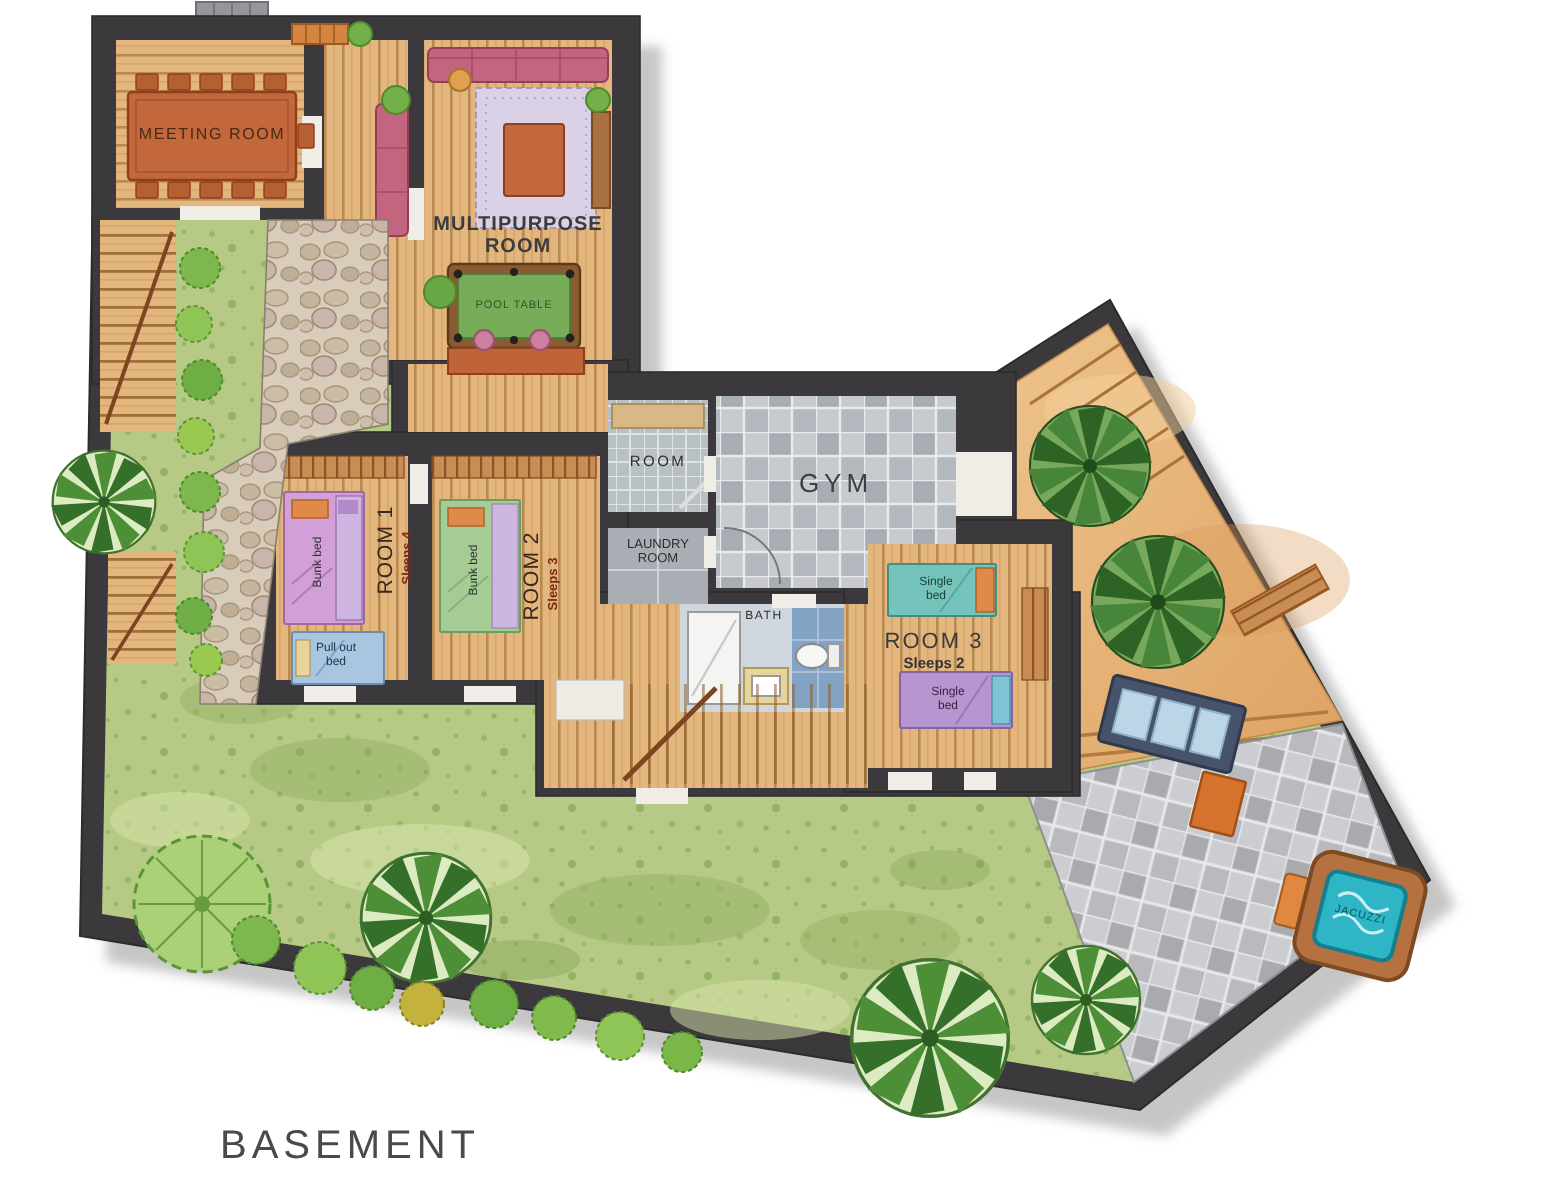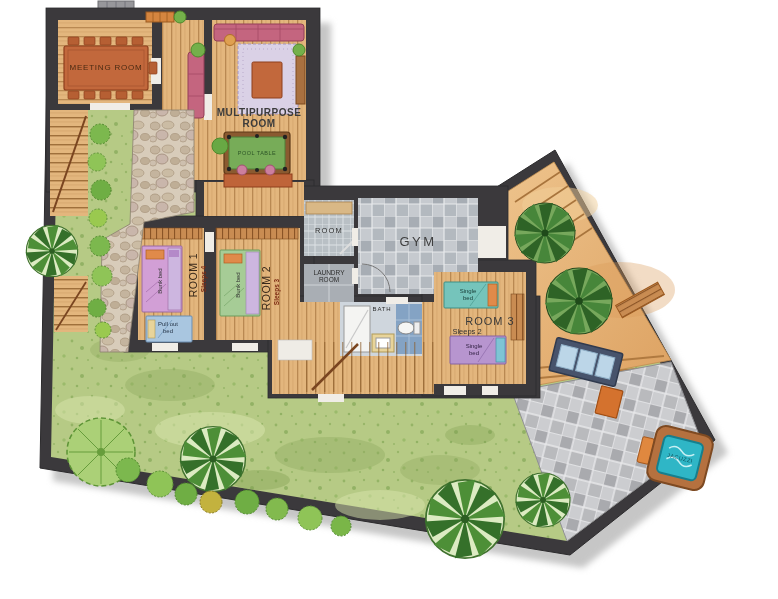--- a/index.html
+++ b/index.html
@@ -384,20 +384,21 @@
 
 <div class="lbl rot" style="left:194px;top:275px;font-size:10.5px;letter-spacing:0.5px;font-weight:500;color:#38291a;">ROOM 1</div>
 <div class="lbl rot" style="left:204px;top:279px;font-size:6.5px;font-weight:bold;color:#7c2a12;">Sleeps 4</div>
 <div class="lbl rot wrap" style="left:160px;top:281px;width:26px;font-size:6px;color:#333333;">Bunk bed</div>
 <div class="lbl wrap" style="left:168px;top:328px;width:30px;font-size:6px;color:#27374a;">Pull out bed</div>
 
 <div class="lbl rot" style="left:267px;top:288px;font-size:10.5px;letter-spacing:0.5px;font-weight:500;color:#38291a;">ROOM 2</div>
 <div class="lbl rot" style="left:277px;top:292px;font-size:6.5px;font-weight:bold;color:#7c2a12;">Sleeps 3</div>
 <div class="lbl rot wrap" style="left:238px;top:285px;width:26px;font-size:6px;color:#333333;">Bunk bed</div>
 
-<div class="lbl" style="left:467px;top:321px;font-size:11px;letter-spacing:1px;font-weight:500;color:#3a3a3a;margin-left:23px;">ROOM 3</div>
-<div class="lbl" style="left:467px;top:332px;font-size:7.5px;font-weight:normal;color:#333333;">Sleeps 2</div>
+<div class="lbl" style="left:467px;top:321px;font-size:11px;letter-spacing:1px;font-weight:500;color:#3a3a3a;">ROOM 3</div>
+<div class="lbl" style="left:467px;top:332px;font-size:7.5px;font-weight:bold;color:#333333;">Sleeps 2</div>
 <div class="lbl wrap" style="left:468px;top:295px;width:26px;font-size:6px;color:#173c36;">Single bed</div>
 <div class="lbl wrap" style="left:474px;top:350px;width:26px;font-size:6px;color:#332244;">Single bed</div>
 
 <div class="lbl" style="left:680px;top:458px;font-size:5.5px;letter-spacing:0.5px;color:#0c525e;transform:translate(-50%,-50%) rotate(14deg);">JACUZZI</div>
 
+<div class="lbl" style="left:175px;top:573px;font-size:20px;letter-spacing:2.5px;color:#4a4a4a;">BASEMENT</div>
 </div>
 
 </body></html>

